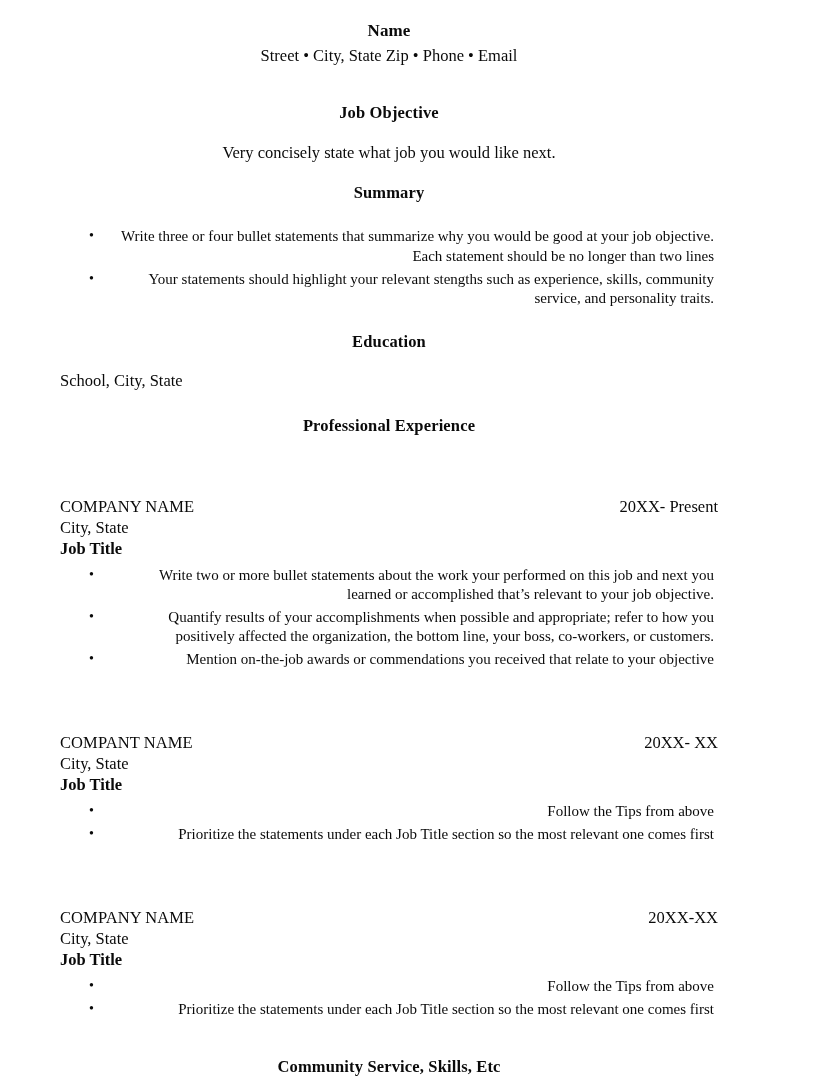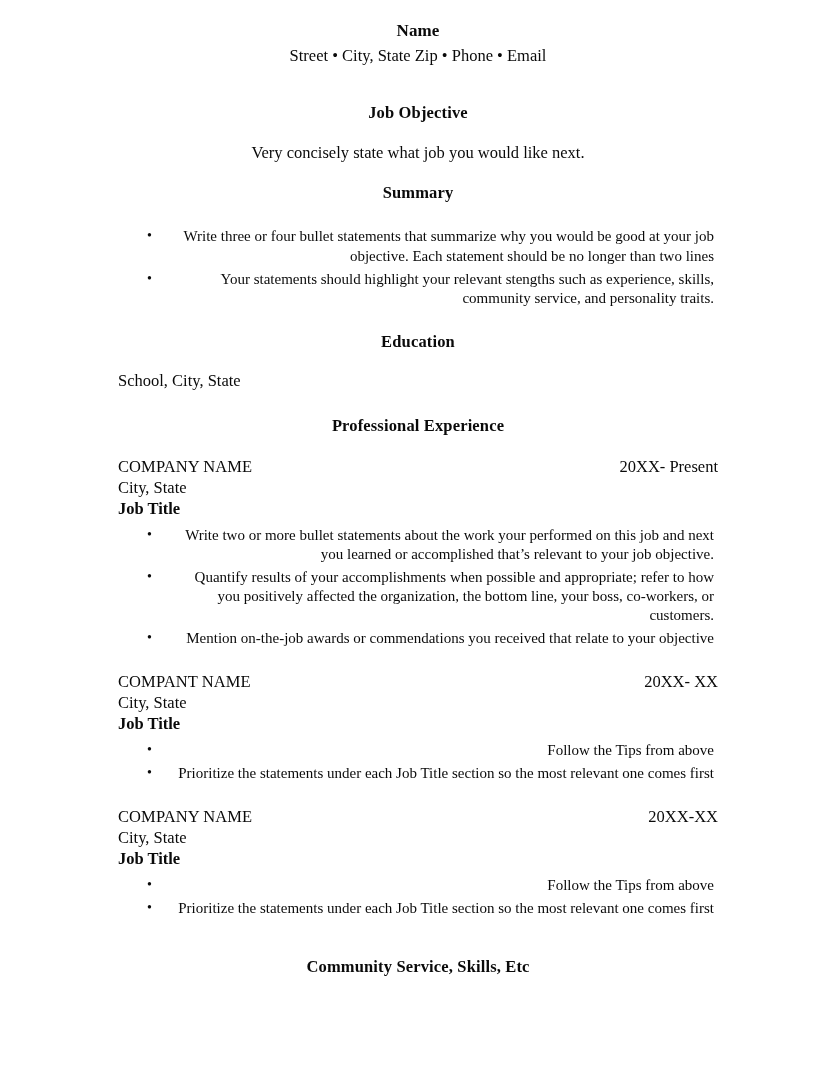--- a/index.html
+++ b/index.html
@@ -14,21 +14,21 @@
     color: #0a0a0a;
     font-size: 16.5px;
     line-height: 1.27;
     -webkit-font-smoothing: antialiased;
   }
   .page {
     position: relative;
     width: 837px;
     height: 1091px;
     box-sizing: border-box;
-    padding: 18px 119px 0 118px;
+    padding: 18px 119px 0 60px;
   }
 
   
   .doc-header {
     text-align: center;
     margin-top: 2px;
   }
   .doc-name {
     font-weight: bold;
     font-size: 17px;
@@ -77,20 +77,21 @@
 
   
   .job-row {
     display: flex;
     justify-content: space-between;
     align-items: baseline;
   }
   .company-name {
     font-size: 16.5px;
     letter-spacing: 0.1px;
+    margin-top: 40px;
   }
   .job-date {
     font-size: 16.5px;
     white-space: pre;
     text-align: right;
   }
   .job-location {
     font-size: 16.5px;
   }
   .job-title {

